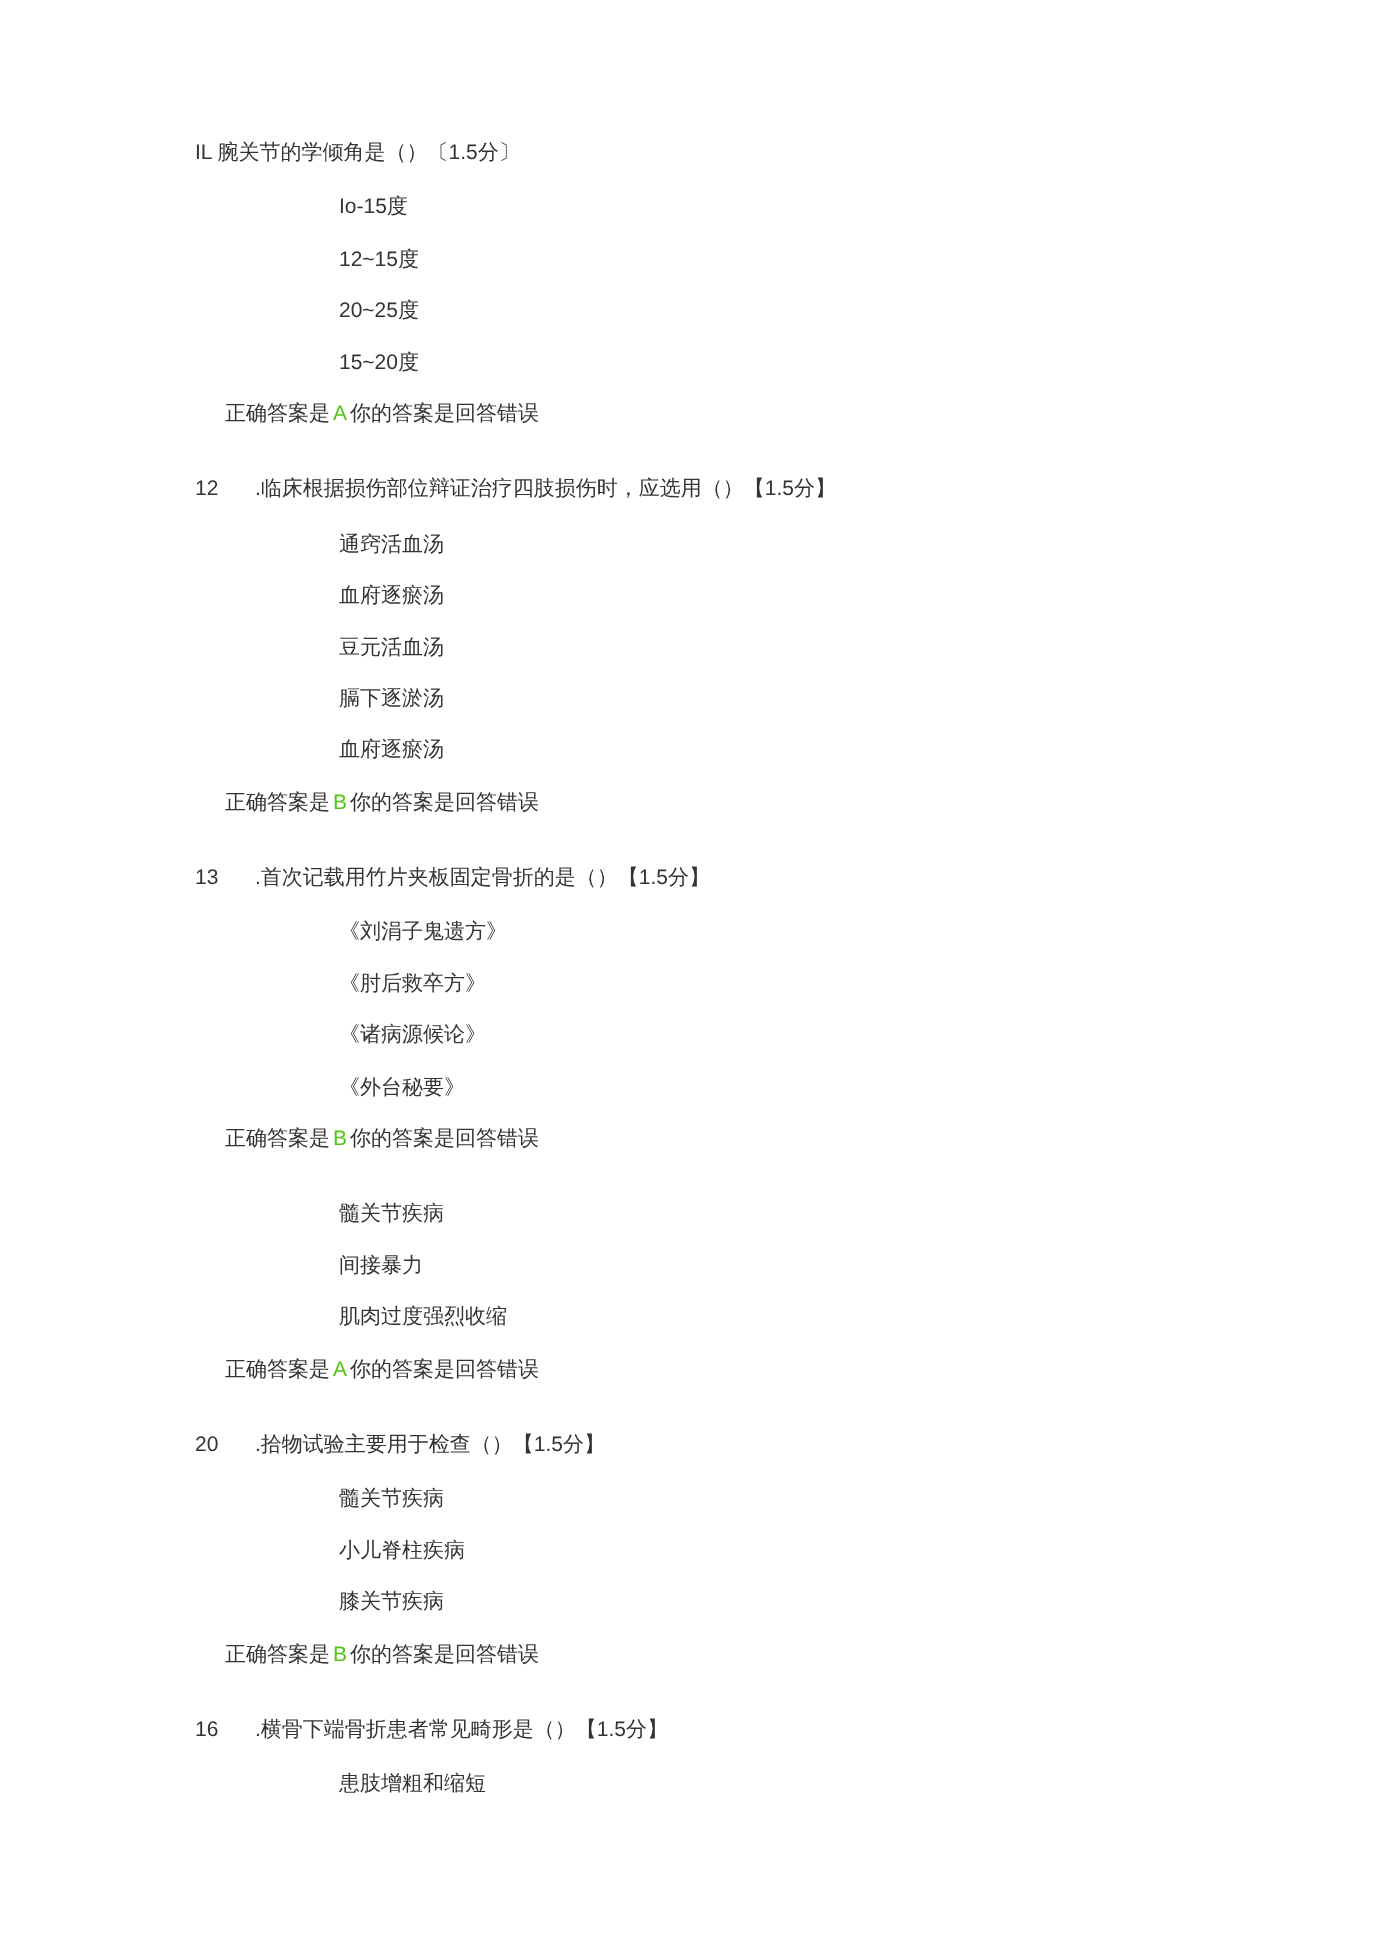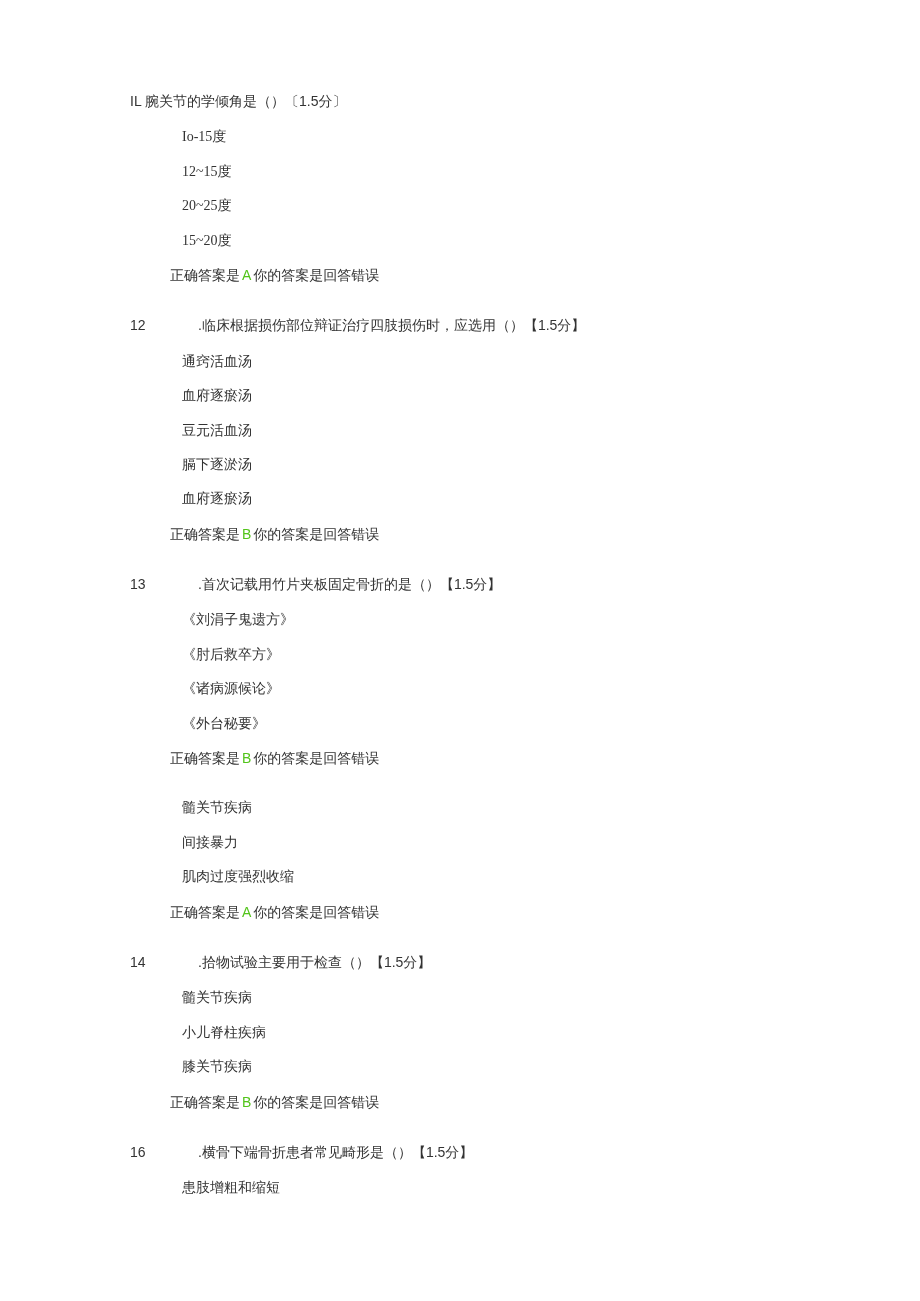--- a/index.html
+++ b/index.html
@@ -24,31 +24,29 @@
     display: flex;
     align-items: center;
     margin-bottom: 14px;
   }
   .q-num {
     width: 40px;
     flex-shrink: 0;
   }
   .q-text {
     flex: 1;
-    margin-left: 28px;
   }
   .options {
-    margin-left: 52px;
-    font-family: Liberation Serif, serif;
+    margin-left: 96px;
   }
   .option {
     margin-bottom: 12px;
   }
   .answer-line {
-    margin-left: 40px;
+    margin-left: 20px;
     margin-top: 4px;
   }
   .answer-letter {
     color: #52c41a;
     margin: 0 2px;
   }
   .first-q .q-line .q-text {
     margin-left: 0;
   }
 </style>
@@ -111,21 +109,21 @@
       <div class="option">间接暴力</div>
       <div class="option">肌肉过度强烈收缩</div>
     </div>
     <div class="answer-line">
       <span>正确答案是</span><span class="answer-letter">A</span><span>你的答案是回答错误</span>
     </div>
   </div>
 
   <div class="question">
     <div class="q-line">
-      <span class="q-num">14</span>
+      <span class="q-num">20</span>
       <span class="q-text">.拾物试验主要用于检查（）【1.5分】</span>
     </div>
     <div class="options">
       <div class="option">髓关节疾病</div>
       <div class="option">小儿脊柱疾病</div>
       <div class="option">膝关节疾病</div>
     </div>
     <div class="answer-line">
       <span>正确答案是</span><span class="answer-letter">B</span><span>你的答案是回答错误</span>
     </div>

